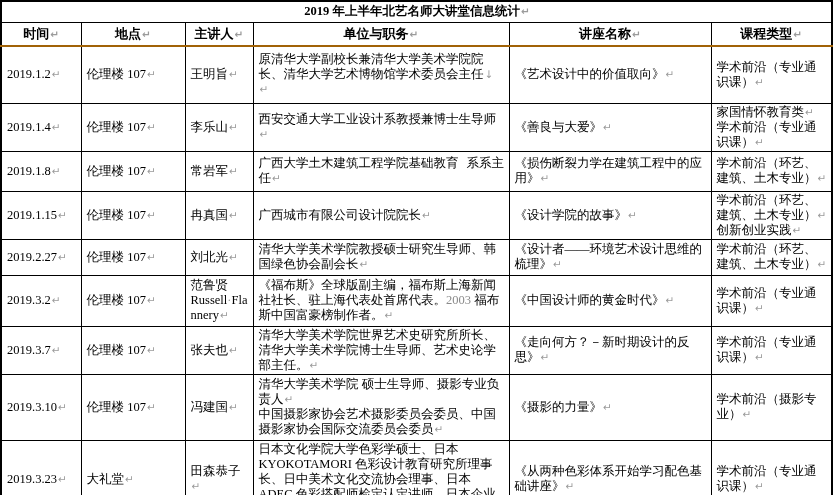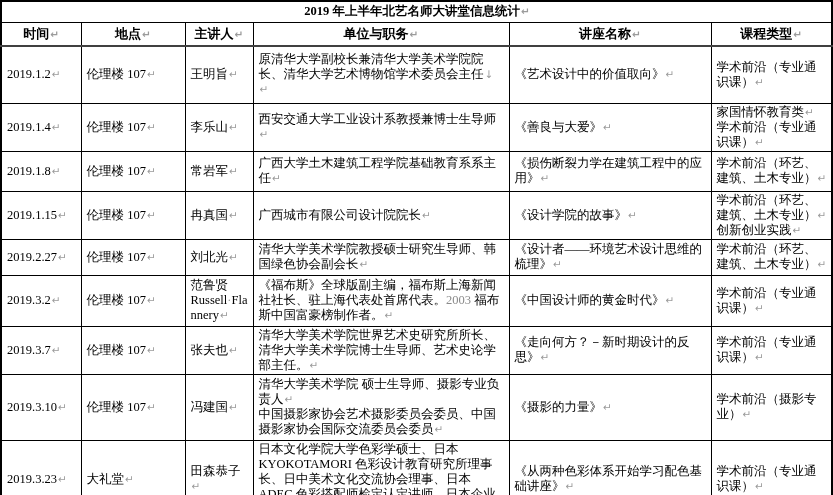--- a/index.html
+++ b/index.html
@@ -32,41 +32,42 @@
     font-weight:bold;
     font-size:16px;
     line-height:19px;
     padding:1px 2px;
     border-bottom:1px solid #000;
   }
   tr.header-row td{
     text-align:center;
     font-weight:bold;
     font-size:13px;
-    border-bottom:2px solid #404040;
+    border-bottom:2px solid #a16207;
     padding:3px 2px;
   }
   .para{min-height:15px;}
   .mark{
     color:#9b9b9b;
     font-family:"DejaVu Sans",sans-serif;
     font-size:10.5px;
     padding-left:1px;
   }
   .wavy-blue{
     text-decoration-style:wavy;
     text-decoration-color:#3b6fd4;
     text-decoration-thickness:1px;
     text-underline-offset:2px;
   }
   .wavy-red{
     text-decoration-style:wavy;
     text-decoration-color:#e03c31;
     text-decoration-thickness:1px;
     text-underline-offset:2px;
+    margin-left:8px;
   }
   .gray{color:#8a8a8a;text-align:right;}
   .space-dot{color:#9b9b9b;}
 </style>
 </head>
 <body>
 
 <div class="page">
   <table class="doc">
     <colgroup>

